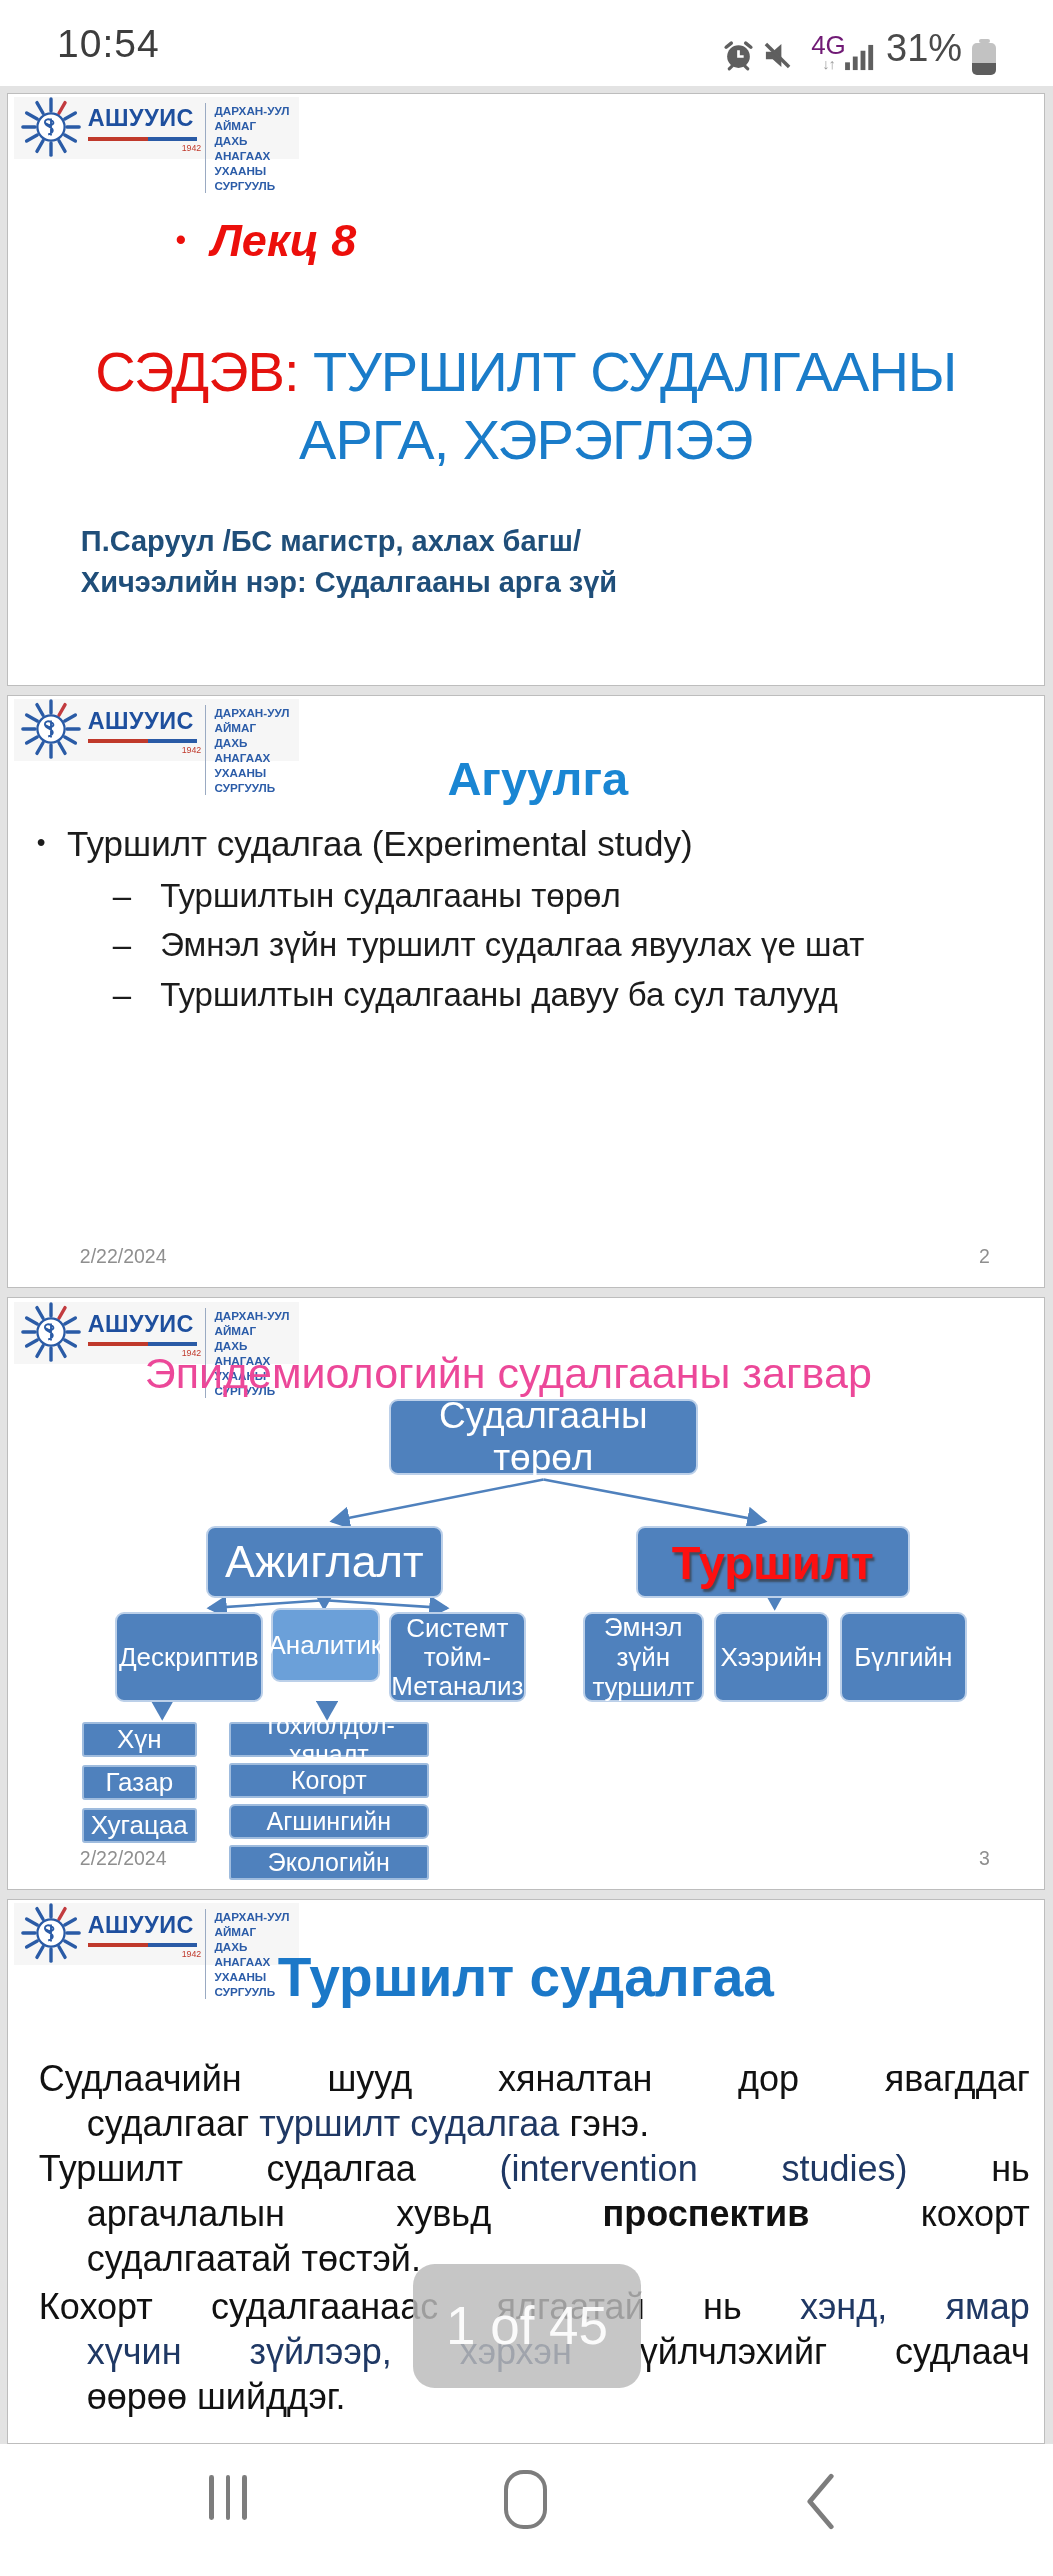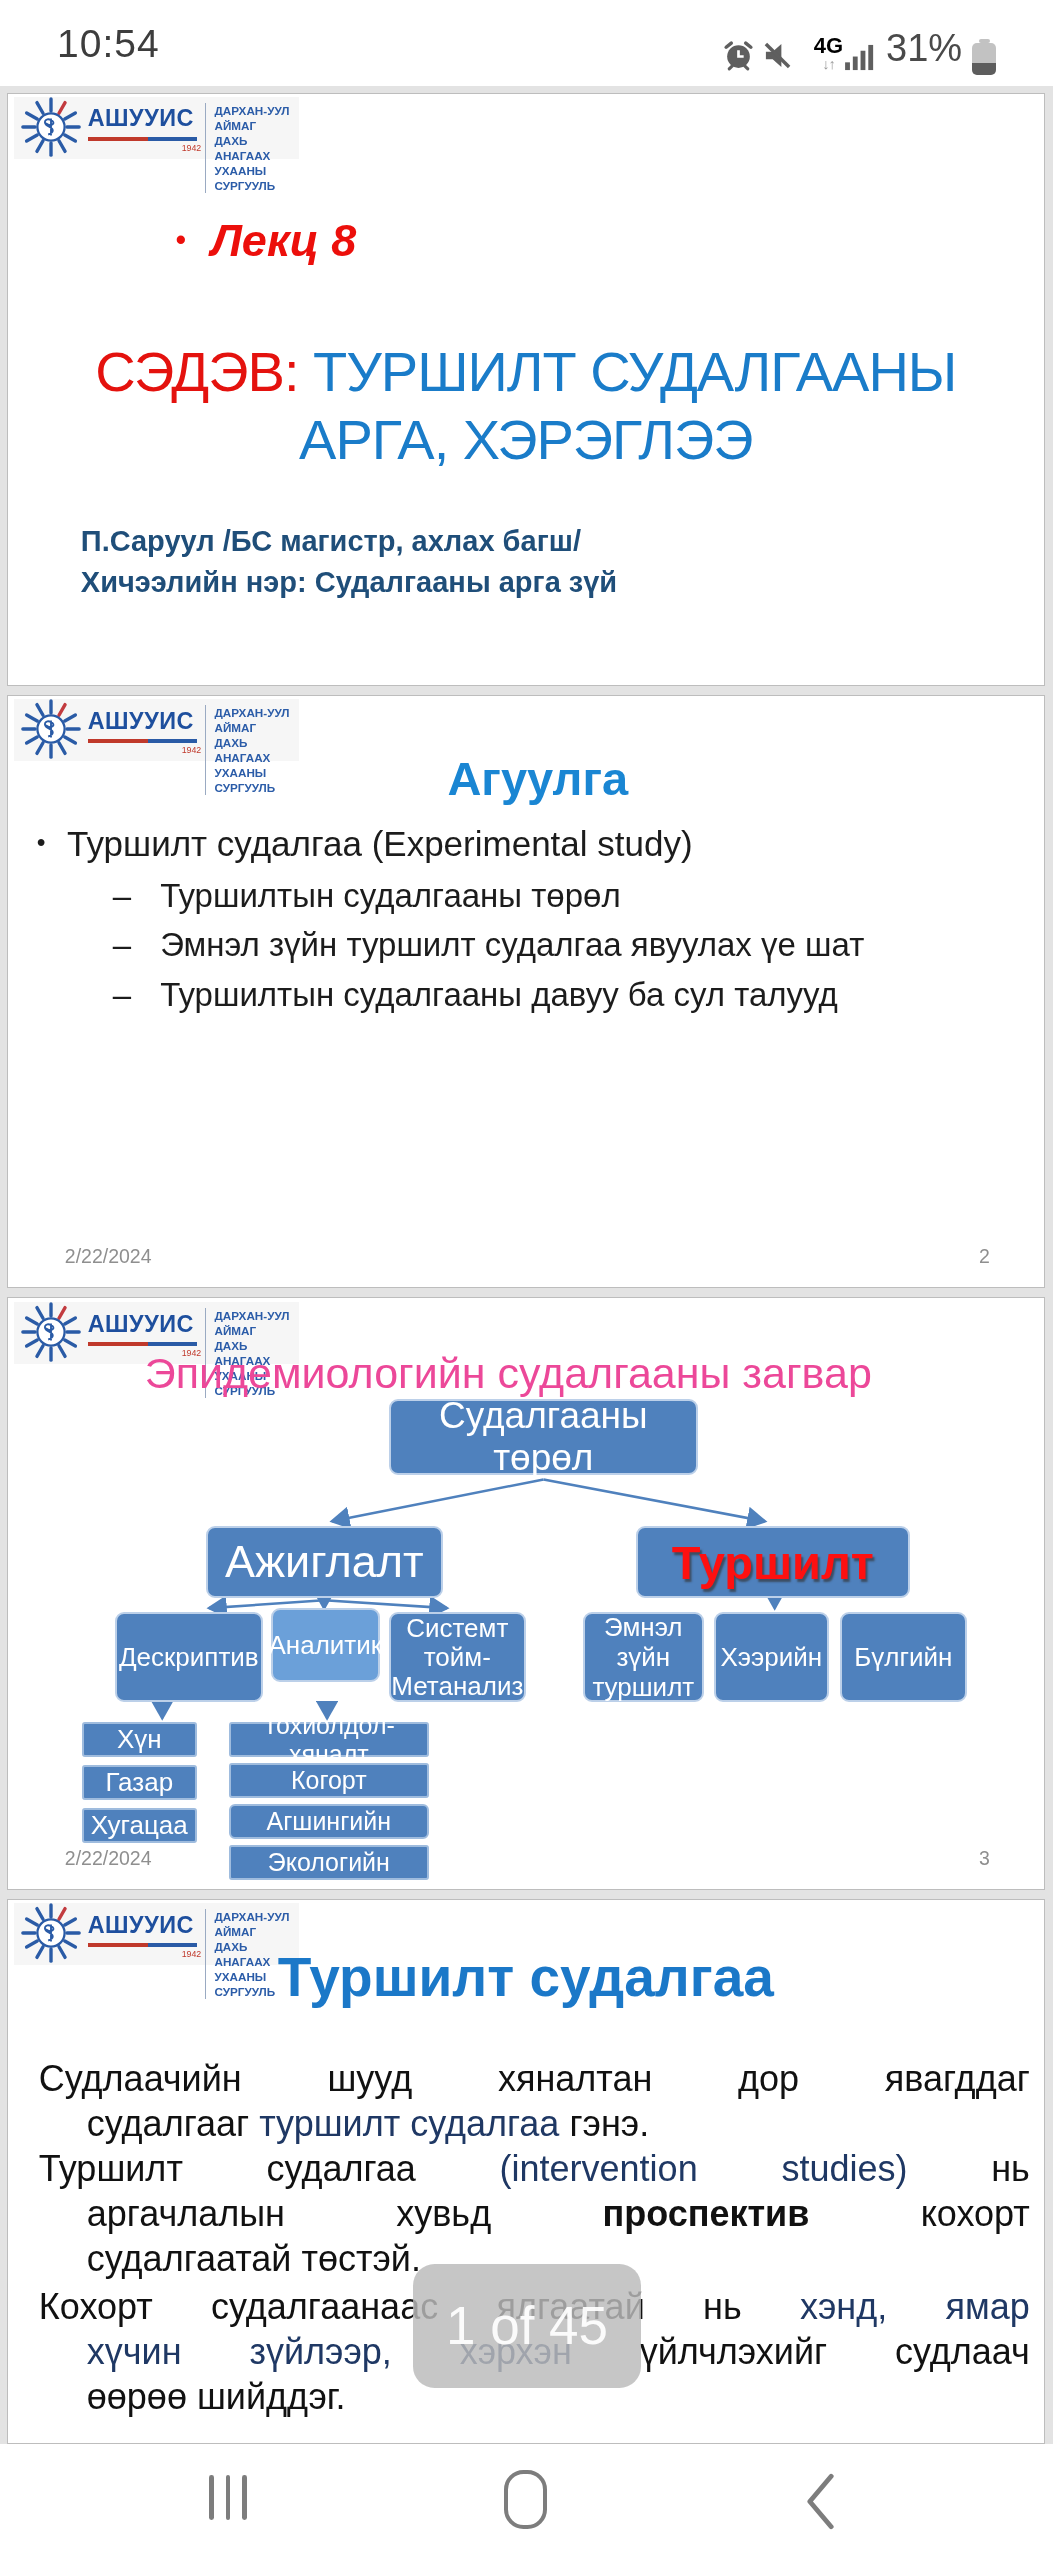--- a/index.html
+++ b/index.html
@@ -6,21 +6,21 @@
   body{width:1054px;height:2576px;position:relative;background:#ffffff;
        font-family:"Liberation Sans","DejaVu Sans",sans-serif;overflow:hidden;}
   
   .statusbar{position:absolute;top:0;left:0;width:1054px;height:86px;background:#fff;}
   .time{position:absolute;left:57px;top:21.5px;font-size:39px;color:#3d3d3d;letter-spacing:1px;}
   .pct{position:absolute;left:886px;top:27px;font-size:38px;color:#4a4a4a;}
   .batt{position:absolute;left:972px;top:43px;width:24.4px;height:32px;border-radius:4.9px;
         background:linear-gradient(to bottom,#c2c2c2 62%,#5d5d5d 62%);}
   .battnub{position:absolute;left:979px;top:39px;width:10.7px;height:3.9px;background:#c2c2c2;border-radius:2px;}
   .fourg{position:absolute;left:806px;top:35px;width:45px;text-align:center;}
-  .fourg .g{font-size:22px;font-weight:bold;color:#000000;line-height:21.5px;}
+  .fourg .g{font-size:26px;font-weight:normal;color:#701a75;line-height:21.5px;}
   .fourg .ar{font-size:14.6px;color:#9a9a9a;line-height:14.6px;letter-spacing:-1px;}
   
   .content{position:absolute;top:86px;left:0;width:1054px;height:2358px;background:#e3e3e3;}
   .card{position:absolute;left:6.8px;width:1038px;background:#fff;border:1px solid #bdbdbd;box-sizing:border-box;}
   
   .logo{position:absolute;left:5.9px;top:2.9px;width:285px;height:62px;background:#f6f6f6;}
   .emb{position:absolute;left:7.8px;top:0px;}
   .abbr{position:absolute;left:74px;top:8.8px;font-size:23.4px;font-weight:bold;color:#1e4f9e;letter-spacing:0.5px;}
   .lbar{position:absolute;left:74px;top:40px;width:109px;height:3.9px;
         background:linear-gradient(to right,#c0392b 55%,#2a5ba6 55%);}
@@ -35,21 +35,21 @@
   .red{color:#e4120e;}
   .authors{position:absolute;left:73px;top:427px;font-size:29px;font-weight:bold;color:#1f4e79;line-height:41px;}
   
   .t2{position:absolute;left:0;top:55px;width:100%;text-align:center;
       font-size:47px;font-weight:bold;color:#1a86d3;padding-left:12px;}
   .b1{position:absolute;left:29px;top:128px;font-size:35px;color:#1c1c1c;}
   .b1 .blt{font-size:25px;margin-right:21.5px;vertical-align:4.9px;}
   .sb{position:absolute;left:105px;font-size:33px;color:#1c1c1c;}
   .sb .dash{margin-right:29px;}
   .foot{position:absolute;bottom:19.5px;font-size:19.5px;color:#8f8f8f;}
-  .fdate{left:57px;text-align:center;} .fpage{right:54px;}
+  .fdate{left:72px;text-align:center;} .fpage{right:54px;}
   
   .t3{position:absolute;left:137px;top:51px;font-size:43px;color:#ec4899;}
   .nbox{position:absolute;background:#4f81bd;color:#fff;display:flex;align-items:center;
         justify-content:center;text-align:center;box-sizing:border-box;}
   .big{border:2.9px solid #bcd0e9;border-radius:9px;}
   .sml{border:2px solid #9fbcde;border-radius:2.9px;}
   .expred{color:#fe1010;font-weight:bold;text-shadow:2px 2.9px 2px rgba(50,50,50,0.65);}
   .arrows{position:absolute;left:0;top:0;pointer-events:none;}
   
   .t4{position:absolute;left:0;top:45px;width:100%;text-align:center;

